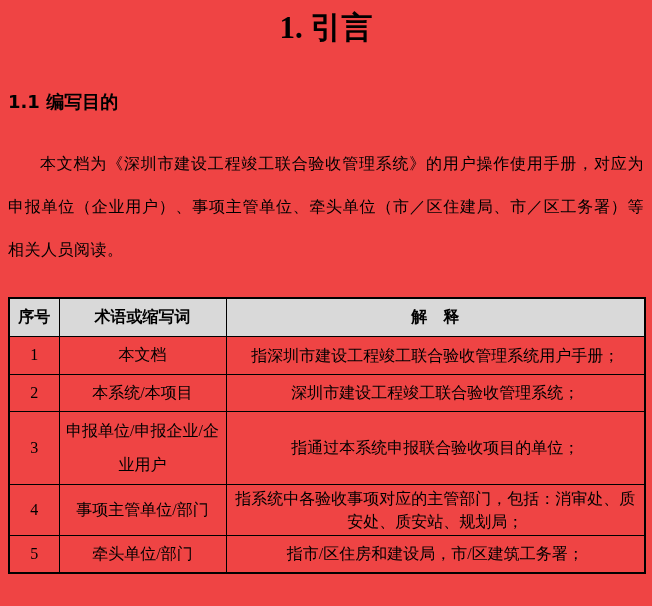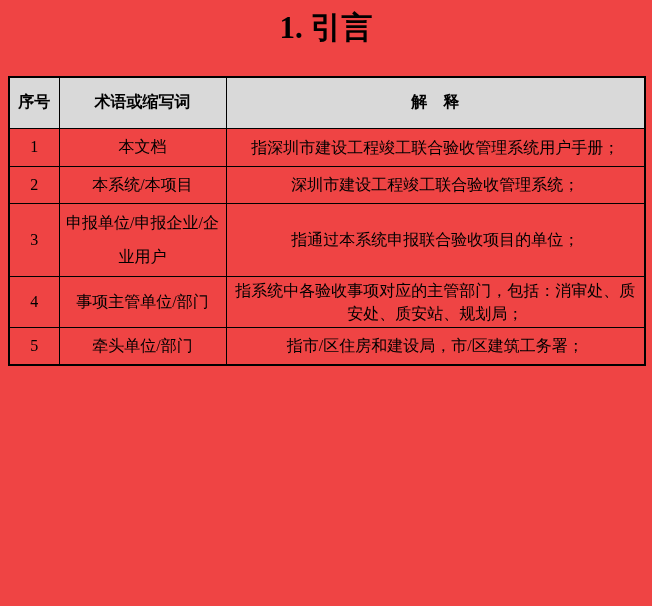--- a/index.html
+++ b/index.html
@@ -50,21 +50,21 @@
   }
   .terms-table th, .terms-table td {
     border: 1px solid #000000;
     padding: 2px 6px;
     vertical-align: middle;
     font-weight: normal;
   }
   .col-num { width: 50px; }
   .col-term { width: 167px; }
   .col-expl { width: 419px; }
-  .terms-table thead tr { height: 51px; }
+  .terms-table thead tr { height: 38px; }
   .terms-table thead th {
     background: #d9d9d9;
     font-weight: bold;
     text-align: center;
     font-family: "DejaVu Sans", "Liberation Sans", sans-serif;
   }
   .terms-table tbody tr:nth-child(1) { height: 38px; }
   .terms-table tbody tr:nth-child(2) { height: 37px; }
   .terms-table tbody tr:nth-child(3) { height: 72px; }
   .terms-table tbody tr:nth-child(4) { height: 46px; }
@@ -74,21 +74,23 @@
   .terms-table tbody tr:nth-child(3) .cell-term { line-height: 34px; text-align: center; }
   .cell-expl { text-align: center; line-height: 23px; }
 </style>
 </head>
 <body>
 
 <div class="page">
 
   <h1 class="doc-title">1. 引言</h1>
 
+  <h2 class="section-heading heading-1">1.1 编写目的</h2>
 
+  <p class="body-paragraph">本文档为《深圳市建设工程竣工联合验收管理系统》的用户操作使用手册，对应为申报单位（企业用户）、事项主管单位、牵头单位（市／区住建局、市／区工务署）等相关人员阅读。</p>
 
 
   <table class="terms-table">
     <colgroup>
       <col class="col-num">
       <col class="col-term">
       <col class="col-expl">
     </colgroup>
     <thead>
       <tr>

